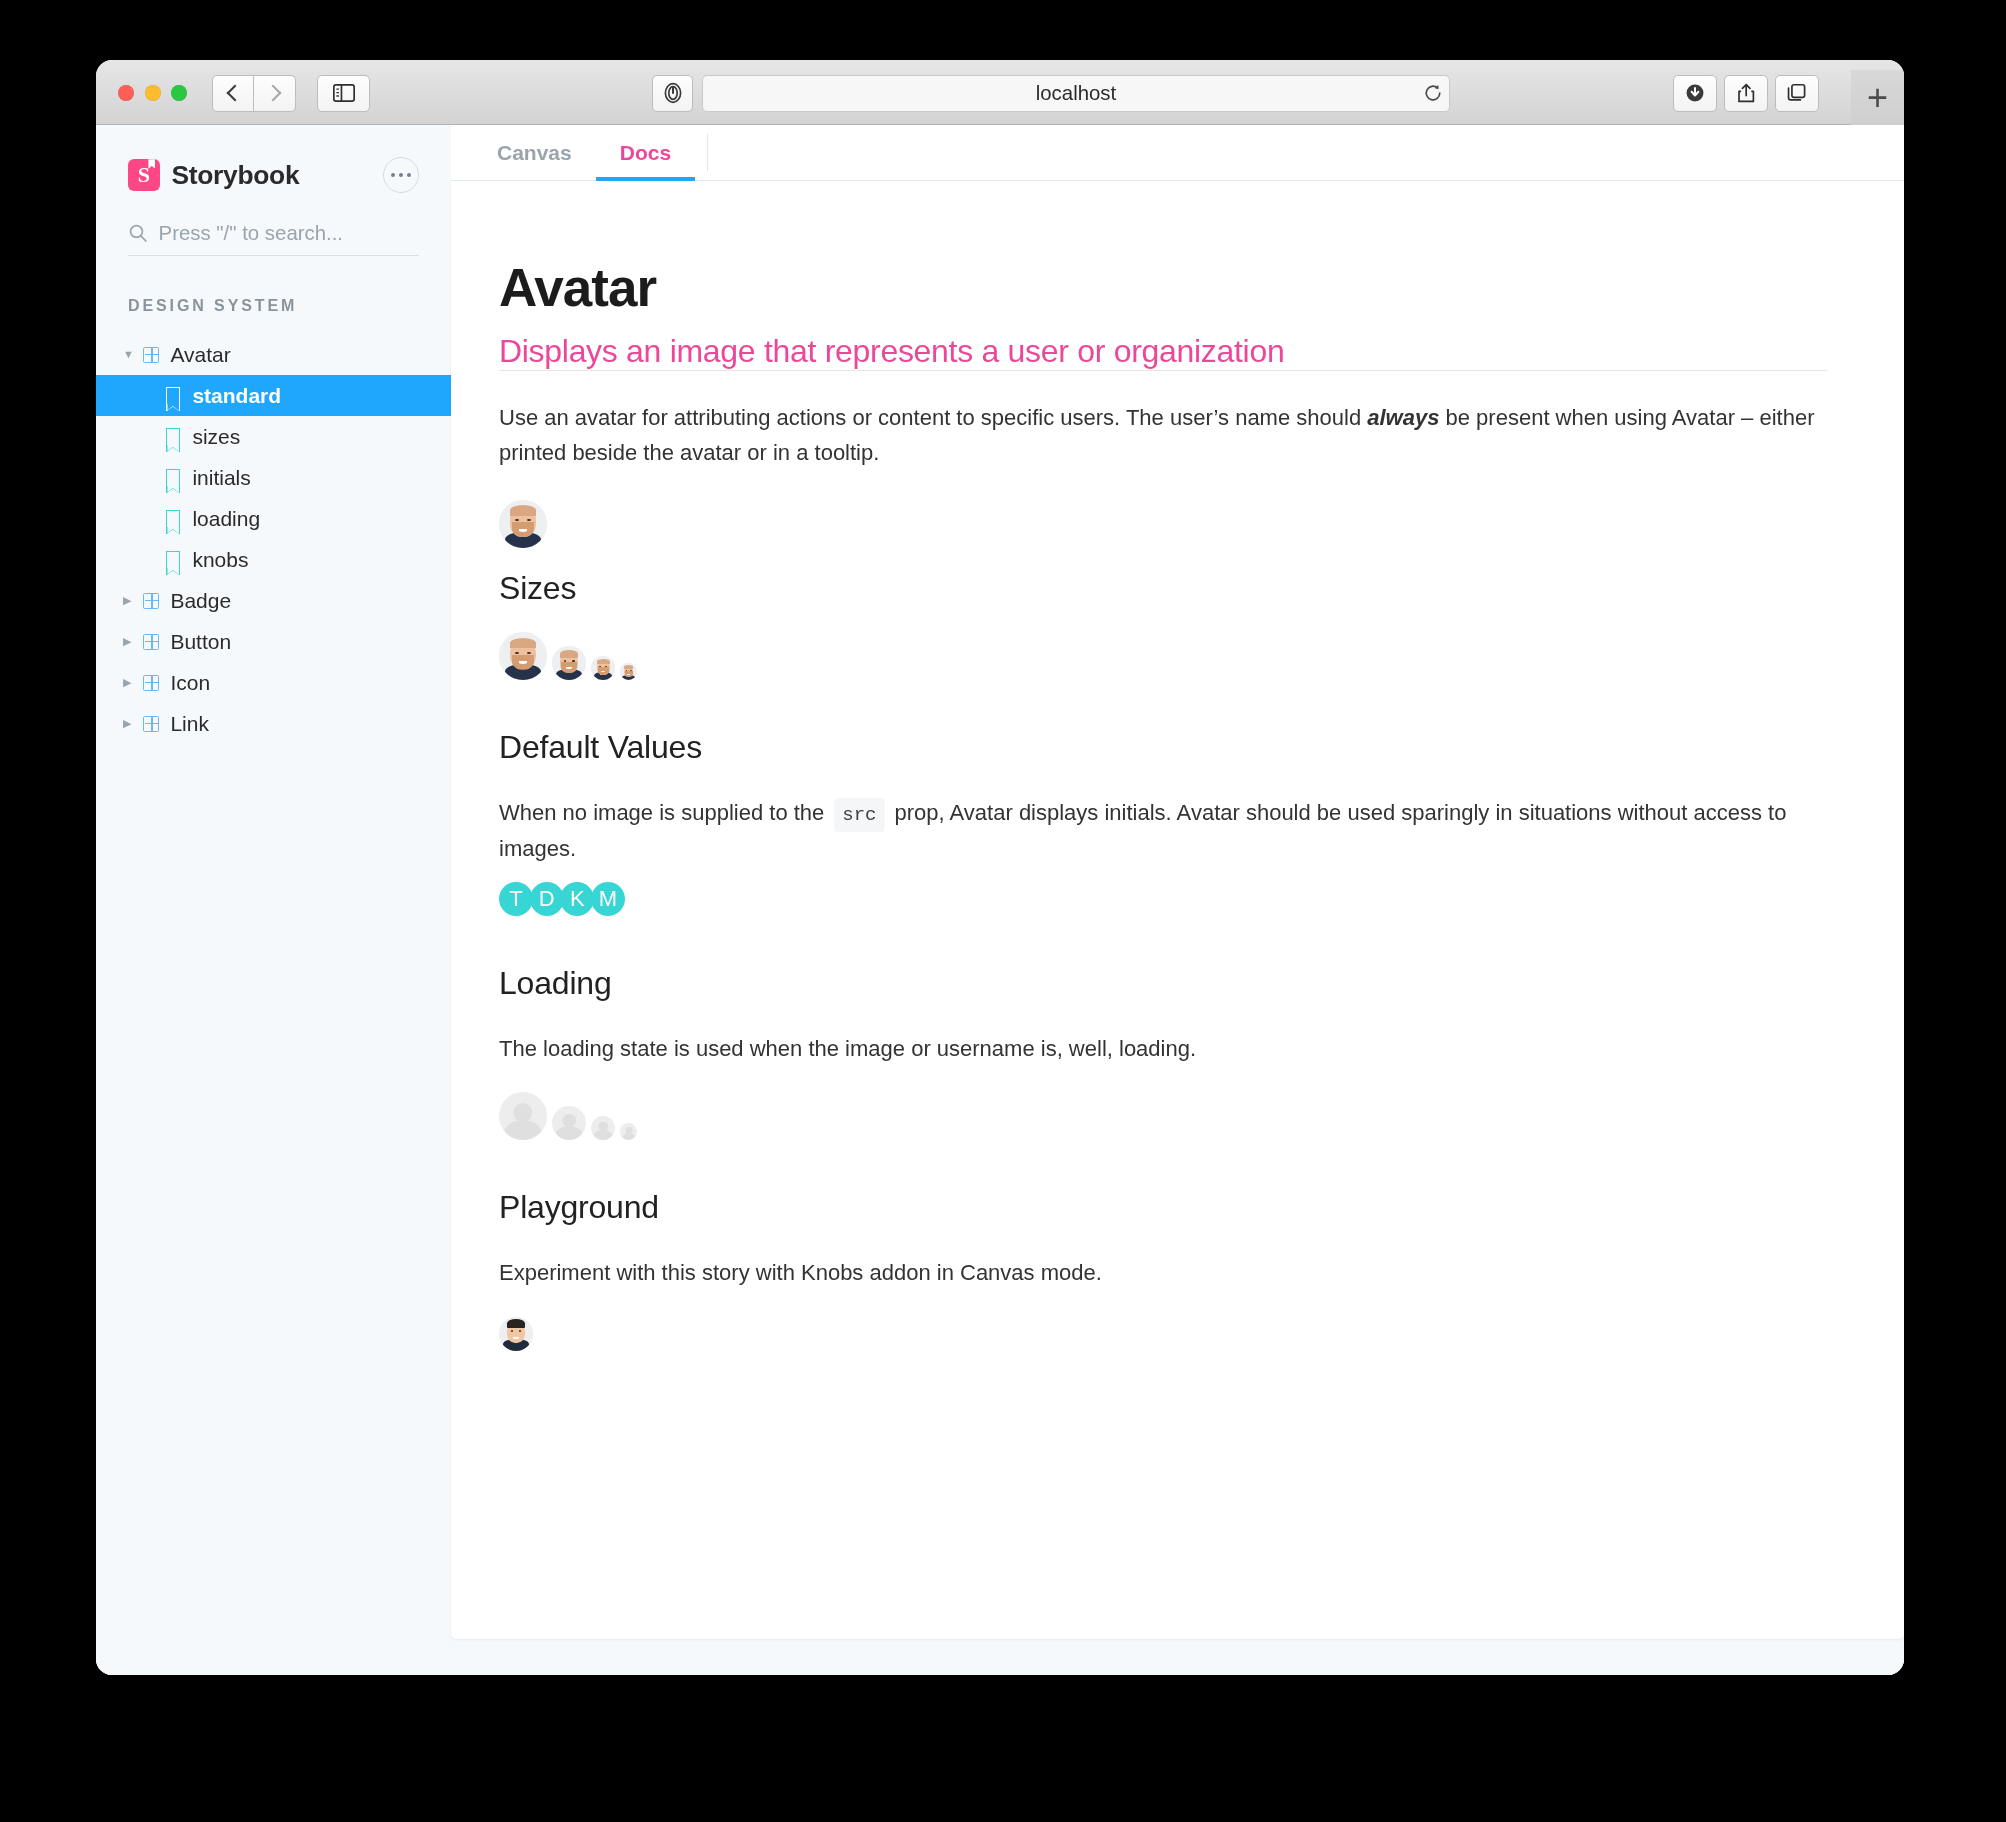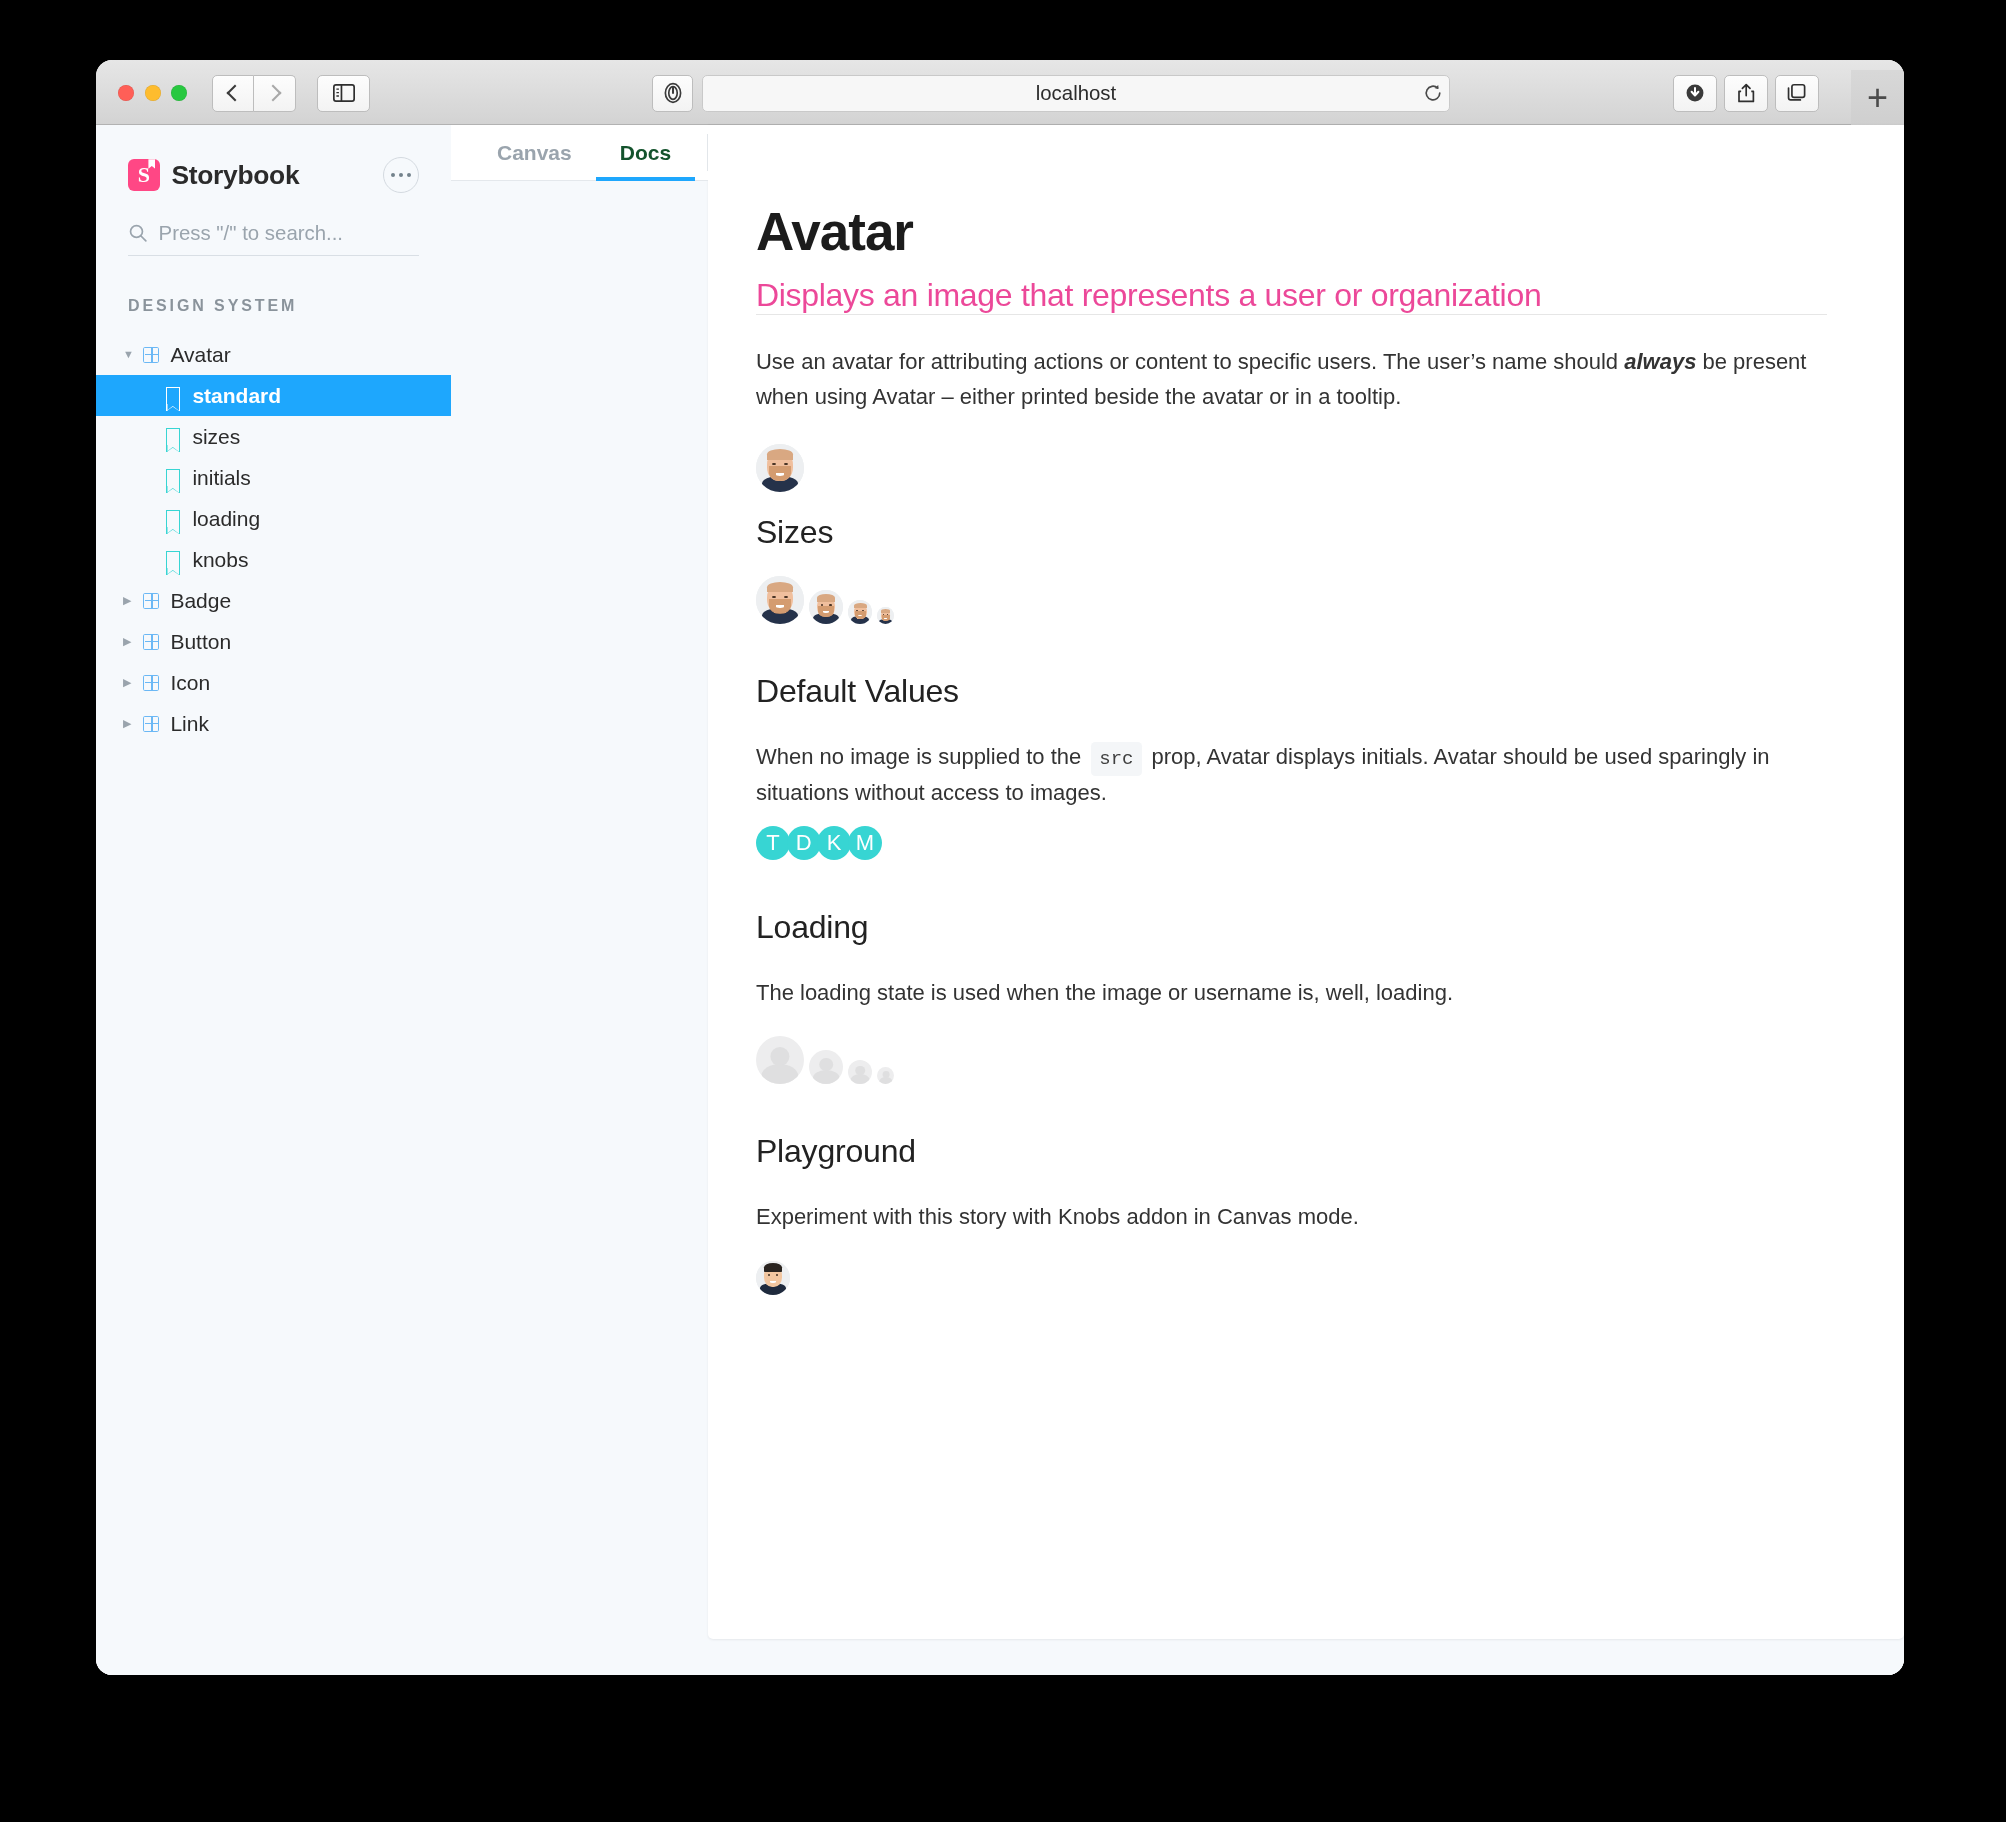--- a/index.html
+++ b/index.html
@@ -156,33 +156,33 @@
   .bm-icon::before {
     content:""; position:absolute; left:-1.5px; right:-1.5px; bottom:-6.8px; height:7.7px;
     clip-path: polygon(0 100%, 50% 30%, 100% 100%, 100% 105%, 50% 40%, 0 105%);
     background:#37D5D3;
   }
   .tree-row.selected .bm-icon { border-color:#fff; }
   .tree-row.selected .bm-icon::after { background: linear-gradient(#fff,#fff) left/1.5px 100% no-repeat, linear-gradient(#fff,#fff) right/1.5px 100% no-repeat; }
   .tree-row.selected .bm-icon::before { background:#fff; }
 
   
-  #main { flex: 1; padding: 0; position: relative; display:flex; flex-direction:row; }
+  #main { flex: 1; padding: 0; position: relative; display:flex; flex-direction:column; }
   #tabbar {
     background: #fff; height: 56px;
     border-bottom: 0.9px solid #e4e8ec;
     display: flex; align-items: stretch; padding-left: 22px;
     position: relative;
   }
   .tab {
     display: flex; align-items: center; padding: 0 24px;
     font-size: 21px; font-weight: 700; color: #9aa4ad;
     position: relative;
   }
-  .tab.active { color: #14532d; }
+  .tab.active { color: #ec4899; }
   .tab.active::after {
     content: ""; position: absolute; left: 0; right: 0; bottom: -0.9px; height: 4.3px; background: #1EA7FD;
   }
   #tab-divider { align-self:center; width:0.9px; height:37px; background:#e2e6ea; margin-left: 12px; }
 
   #docs-wrap { flex:1; padding: 0 0 0 0; background:#F6F9FC; display:flex; }
   #docs {
     background: #fff;
     margin: 0 0 36px 0;
     flex: 1;

